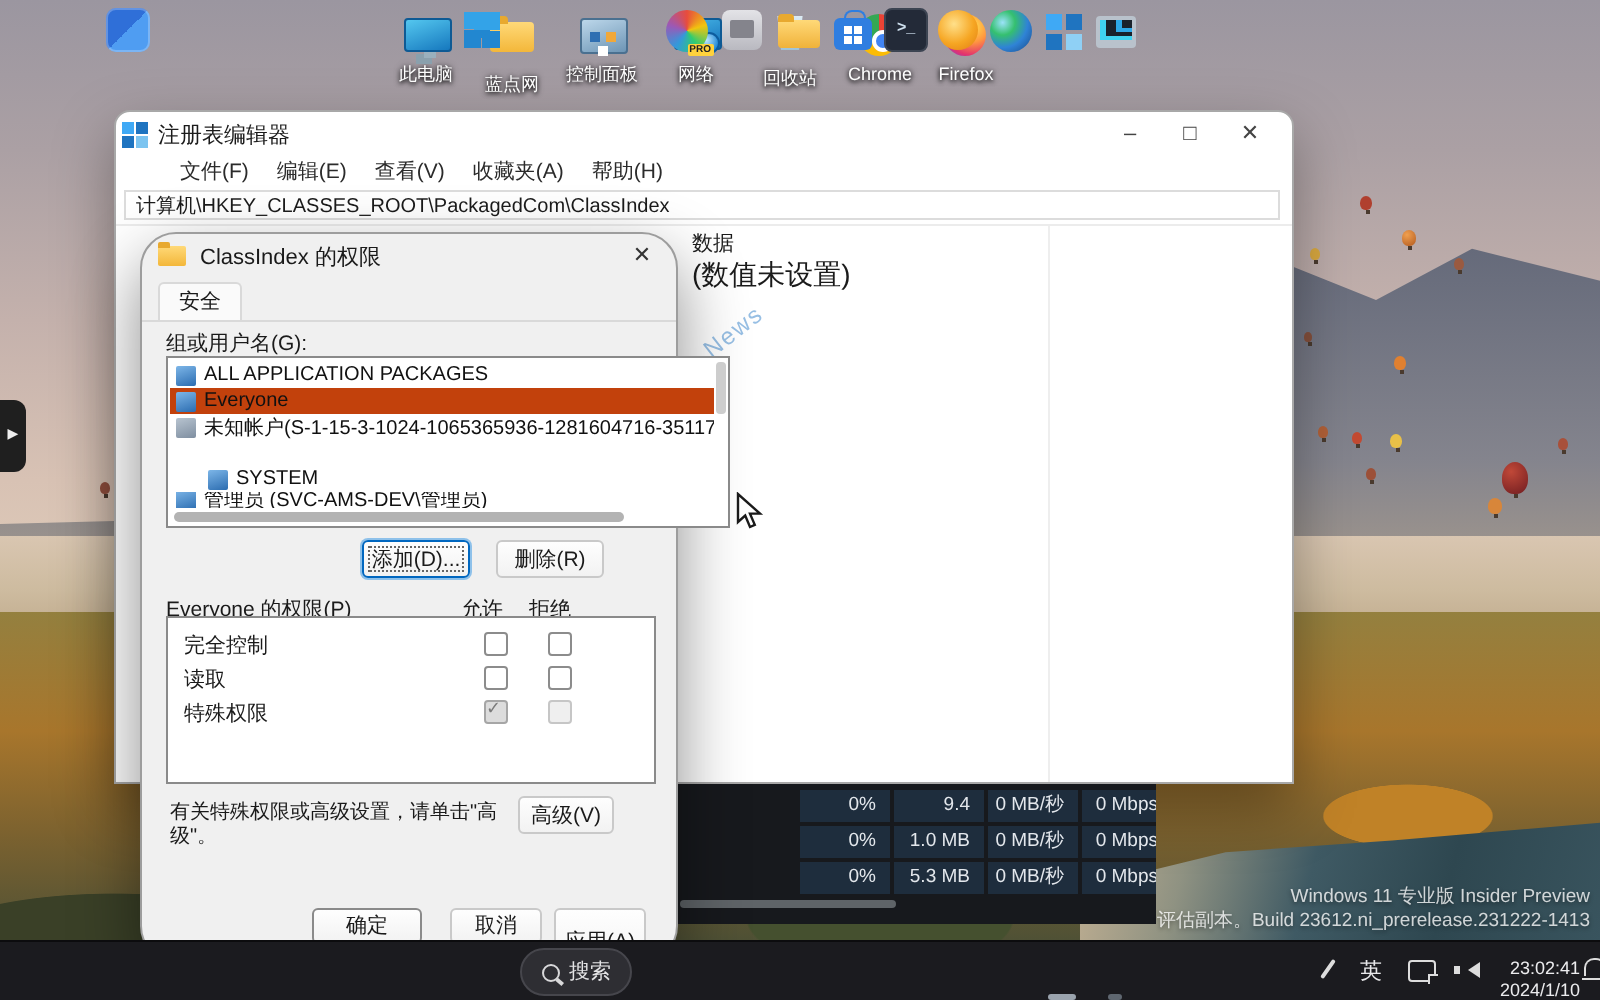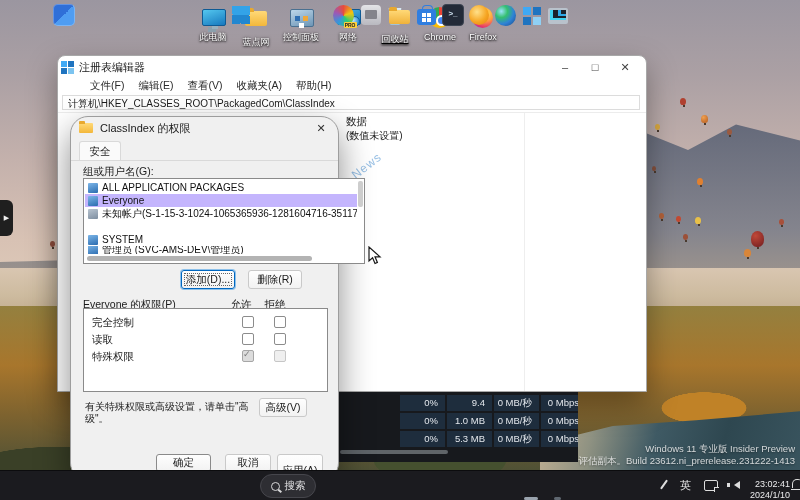--- a/index.html
+++ b/index.html
@@ -56,41 +56,41 @@
   .regico{width:6px;height:6px;background:#3fa9f5;box-shadow:7px 0 0 #1f74c0,0 7px 0 #1f74c0,7px 7px 0 #7cc4f0;margin-right:12px;margin-bottom:6px;}
   .regtitle .t{font-size:11px;color:#1b1b1b;}
   .winctl{position:absolute;top:0;right:6px;height:22px;display:flex;}
   .winctl span{width:30px;text-align:center;line-height:22px;font-size:11px;color:#444;}
   .menubar{left:2px;top:22px;right:2px;height:16px;display:flex;gap:14px;padding-left:6px;align-items:center;margin-left:24px;}
   .menubar span{font-size:10.5px;color:#2b2b2b;}
   .addr{left:4px;top:39px;width:578px;height:15px;border:1px solid #dcdcdc;background:#fff;font-size:10px;color:#1b1b1b;line-height:15px;padding-left:5px;box-sizing:border-box;}
   .regbody{left:0;top:56px;right:0;bottom:0;border-top:1px solid #ececec;}
   .colhdr{position:absolute;left:288px;top:2px;font-size:10.5px;color:#1b1b1b;}
   .coldiv{position:absolute;left:466px;top:0;bottom:0;width:1px;background:#eee;}
-  .valtext{position:absolute;left:288px;top:16px;font-size:10px;color:#1b1b1b;}
+  .valtext{position:absolute;left:288px;top:16px;font-size:14px;color:#1b1b1b;}
 
   
   .tmwin{left:300px;top:392px;width:278px;height:70px;background:#17191d;overflow:hidden;}
   .tmcell{position:absolute;height:16px;background:#1e2d3d;color:#e3e7ec;font-size:9.5px;line-height:16px;text-align:right;padding-right:7px;box-sizing:border-box;}
   .tmscroll{position:absolute;left:40px;top:58px;width:108px;height:4px;background:#5f6468;border-radius:2px;}
 
   
   .dlg{left:70px;top:116px;width:267px;height:363px;background:#f0f0f0;border:1px solid #9d9d9d;border-radius:18px;box-shadow:0 14px 34px rgba(0,0,0,.45);}
   .dlgtitle{left:0;top:0;right:0;height:22px;display:flex;align-items:center;padding-left:8px;}
   .dfold{width:14px;height:10px;border-radius:1px;background:linear-gradient(180deg,#ffd978,#f3b73a);position:relative;margin-right:7px;}
   .dfold::before{content:"";position:absolute;top:-2px;left:0;width:6px;height:3px;border-radius:1px 1px 0 0;background:#e8a92f;}
   .dlgtitle .t{font-size:11px;color:#1a1a1a;}
   .dlgclose{position:absolute;top:3px;right:8px;width:18px;height:16px;text-align:center;line-height:16px;font-size:11px;color:#333;}
   .tab{position:absolute;left:8px;top:24px;width:40px;height:19px;background:#fafafa;border:1px solid #d9d9d9;border-bottom:none;border-radius:3px 3px 0 0;font-size:10.5px;color:#1a1a1a;text-align:center;line-height:19px;}
   .tabline{position:absolute;left:0px;top:43px;right:0px;height:1px;background:#d9d9d9;}
   .flabel{font-size:10.5px;color:#1a1a1a;}
   .userbox{left:12px;top:61px;width:243px;height:84px;background:#fff;border:1px solid #8a8a8a;overflow:hidden;padding-left:37px;}
   .urow{position:absolute;left:1px;right:7px;height:13px;display:flex;align-items:center;padding-left:3px;font-size:10px;color:#111;white-space:nowrap;overflow:hidden;}
   .urow .uico{flex:0 0 10px;width:10px;height:10px;margin-right:4px;border-radius:1px;background:linear-gradient(160deg,#7db6e8,#2b6cb0);}
-  .urow.sel{background:#c4b5fd;}
+  .urow.sel{background:#c2410c;}
   .vscroll{position:absolute;right:1px;top:2px;width:5px;height:26px;background:#cdcdcd;border-radius:2px;}
   .hscroll{position:absolute;left:3px;bottom:2px;width:225px;height:5px;background:#b3b3b3;border-radius:3px;}
   .btn{position:absolute;background:linear-gradient(180deg,#fefefe,#f2f2f2);border:1px solid #c9c9c9;border-radius:3px;font-size:10.5px;color:#1a1a1a;text-align:center;box-sizing:border-box;font-family:inherit;padding:0;}
   .btn.focus{border:1px solid #0067c0;outline:1px dotted #666;outline-offset:-4px;box-shadow:0 0 0 1px #8ec1ea;}
   .btn.default{border-color:#8a8a8a;}
   .colhead{position:absolute;font-size:10.5px;color:#1a1a1a;width:30px;text-align:center;}
   .permbox{left:12px;top:191px;width:243px;height:82px;background:#fff;border:1px solid #8a8a8a;}
   .prow{position:absolute;left:8px;font-size:10.5px;color:#1a1a1a;}
   .cb{position:absolute;width:10px;height:10px;border:1px solid #8c8c8c;background:#fff;border-radius:2px;}
   .cb.gchk{background:#dcdcdc;border-color:#a6a6a6;}
@@ -189,21 +189,21 @@
         <div class="abs g-cpl" style="left:1px;"></div>
       </div>
     <div class="lbl">控制面板</div>
   </div>
   <div class="abs dicon" style="left:325px;top:6px;">
     <div class="glyph">
         <div class="abs g-net" style="left:1px;"></div>
       </div>
     <div class="lbl">网络</div>
   </div>
-  <div class="abs dicon" style="left:372px;top:6px;text-decoration:underline;">
+  <div class="abs dicon" style="left:372px;top:6px;">
     <div class="glyph">
         <div class="g-bin"></div>
       </div>
     <div class="lbl">回收站</div>
   </div>
   <div class="abs dicon" style="left:417px;top:6px;">
     <div class="glyph">
         <div class="abs g-chrome" style="left:1px;"></div>
       </div>
     <div class="lbl">Chrome</div>
@@ -277,21 +277,21 @@
           <span>ALL APPLICATION PACKAGES</span>
         </div>
       <div class="urow sel" style="top:15px;">
           <span class="uico"></span>
           <span>Everyone</span>
         </div>
       <div class="urow" style="top:28px;">
           <span class="uico" style="background:linear-gradient(160deg,#b8c4d0,#7e8ea0);"></span>
           <span>未知帐户(S-1-15-3-1024-1065365936-1281604716-351173</span>
         </div>
-      <div class="urow" style="top:54px;">
+      <div class="urow" style="top:54px;margin-left:16px;">
           <span class="uico"></span>
           <span>SYSTEM</span>
         </div>
       <div class="urow" style="top:67px;height:8px;">
           <span class="uico"></span>
           <span>管理员 (SVC-AMS-DEV\管理员)</span>
         </div>
       <div class="vscroll"></div>
       <div class="hscroll"></div>
     </div>

